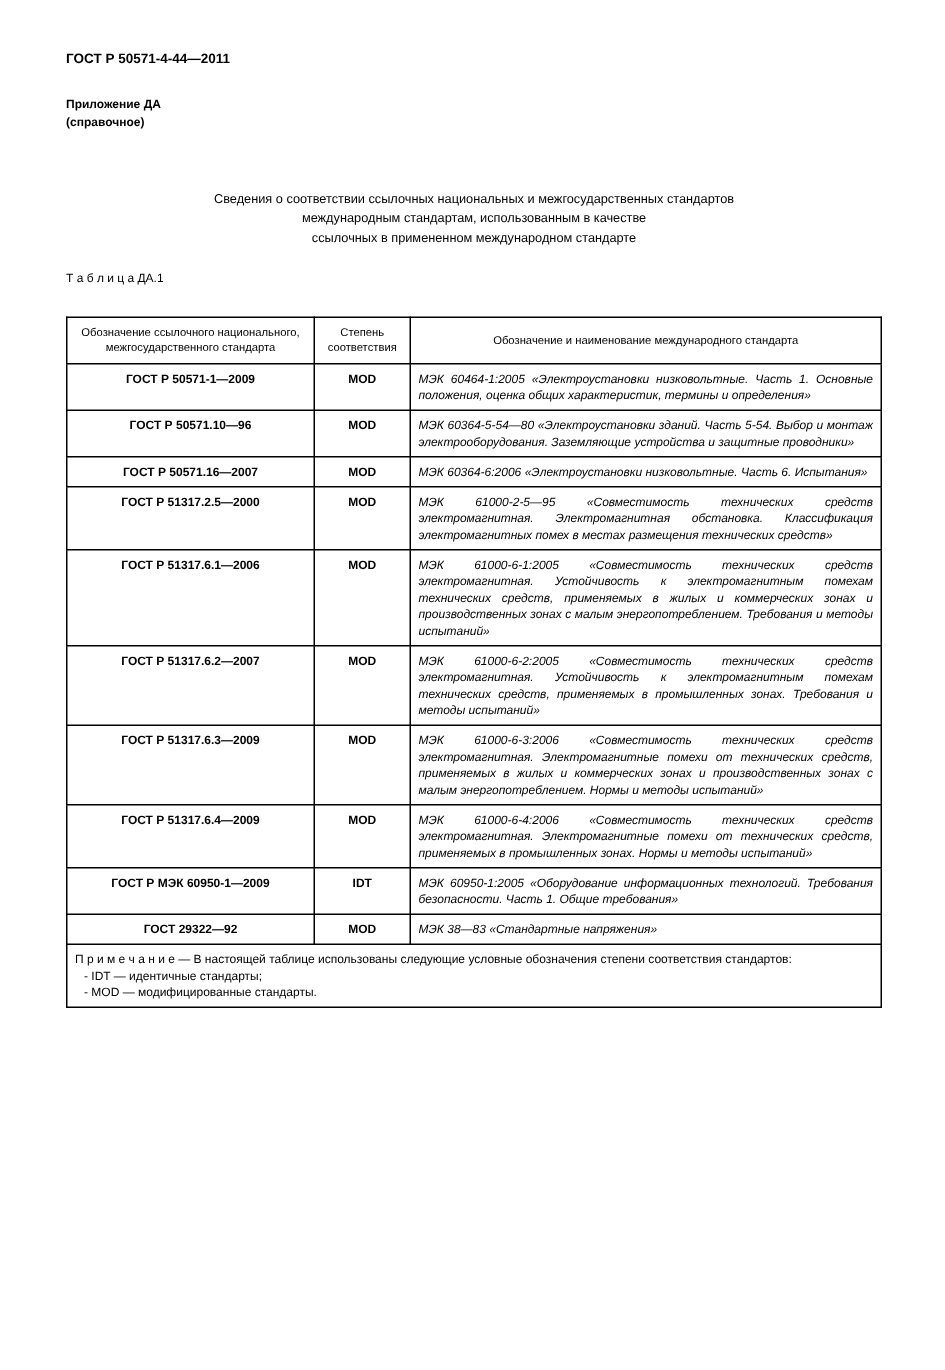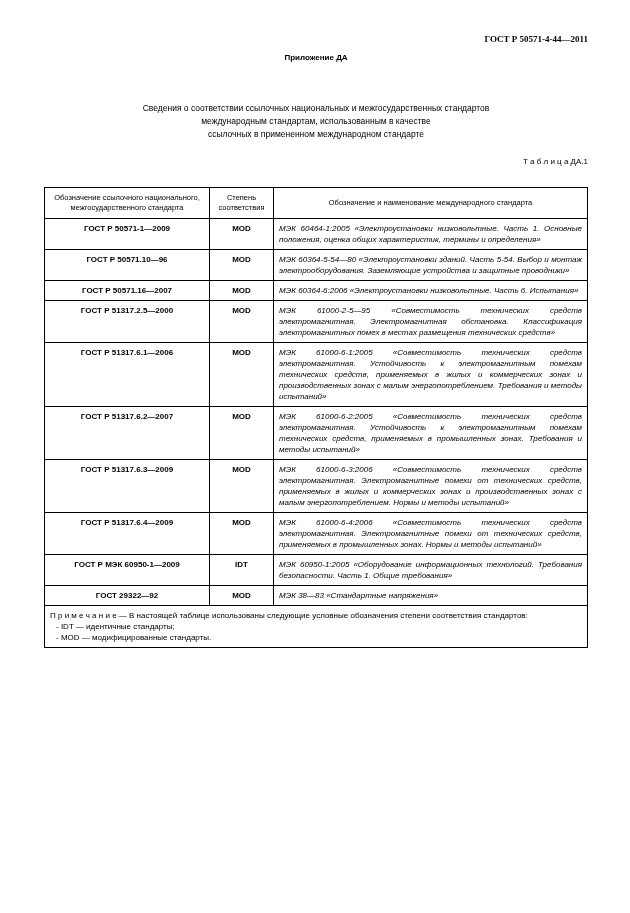--- a/index.html
+++ b/index.html
@@ -10,41 +10,40 @@
     background: #ffffff;
     color: #000;
     font-family: "Liberation Sans", sans-serif;
     box-sizing: border-box;
     padding: 34px 42px 0 44px;
     overflow: hidden;
   }
   .doc-header {
     font-size: 9px;
     font-weight: bold;
-    text-align: right;
-    font-family: Liberation Serif, serif;
+    text-align: left;
   }
   .appendix {
-    margin-top: 8px;
-    text-align: center;
+    margin-top: 20px;
+    text-align: left;
     font-size: 8px;
     font-weight: bold;
     line-height: 12px;
   }
   .main-title {
     margin-top: 38px;
     text-align: center;
     font-size: 8.5px;
     font-weight: normal;
     line-height: 13px;
   }
   .table-caption {
     margin-top: 16px;
     font-size: 8px;
-    text-align: right;
+    text-align: left;
   }
   table.std-table {
     width: 100%;
     border-collapse: collapse;
     table-layout: fixed;
     margin-top: 21px;
     font-size: 8px;
   }
   table.std-table col.c1 { width: 165px; }
   table.std-table col.c2 { width: 64px; }
@@ -80,20 +79,21 @@
 </style>
 </head>
 <body>
 
 <div class="page">
 
   <div class="doc-header">ГОСТ Р 50571-4-44—2011</div>
 
   <div class="appendix">
     <div>Приложение ДА</div>
+    <div>(справочное)</div>
   </div>
 
   <div class="main-title">
     <div>Сведения о соответствии ссылочных национальных и межгосударственных стандартов</div>
     <div>международным стандартам, использованным в качестве</div>
     <div>ссылочных в примененном международном стандарте</div>
   </div>
 
   <div class="table-caption">Т а б л и ц а  ДА.1</div>
 

